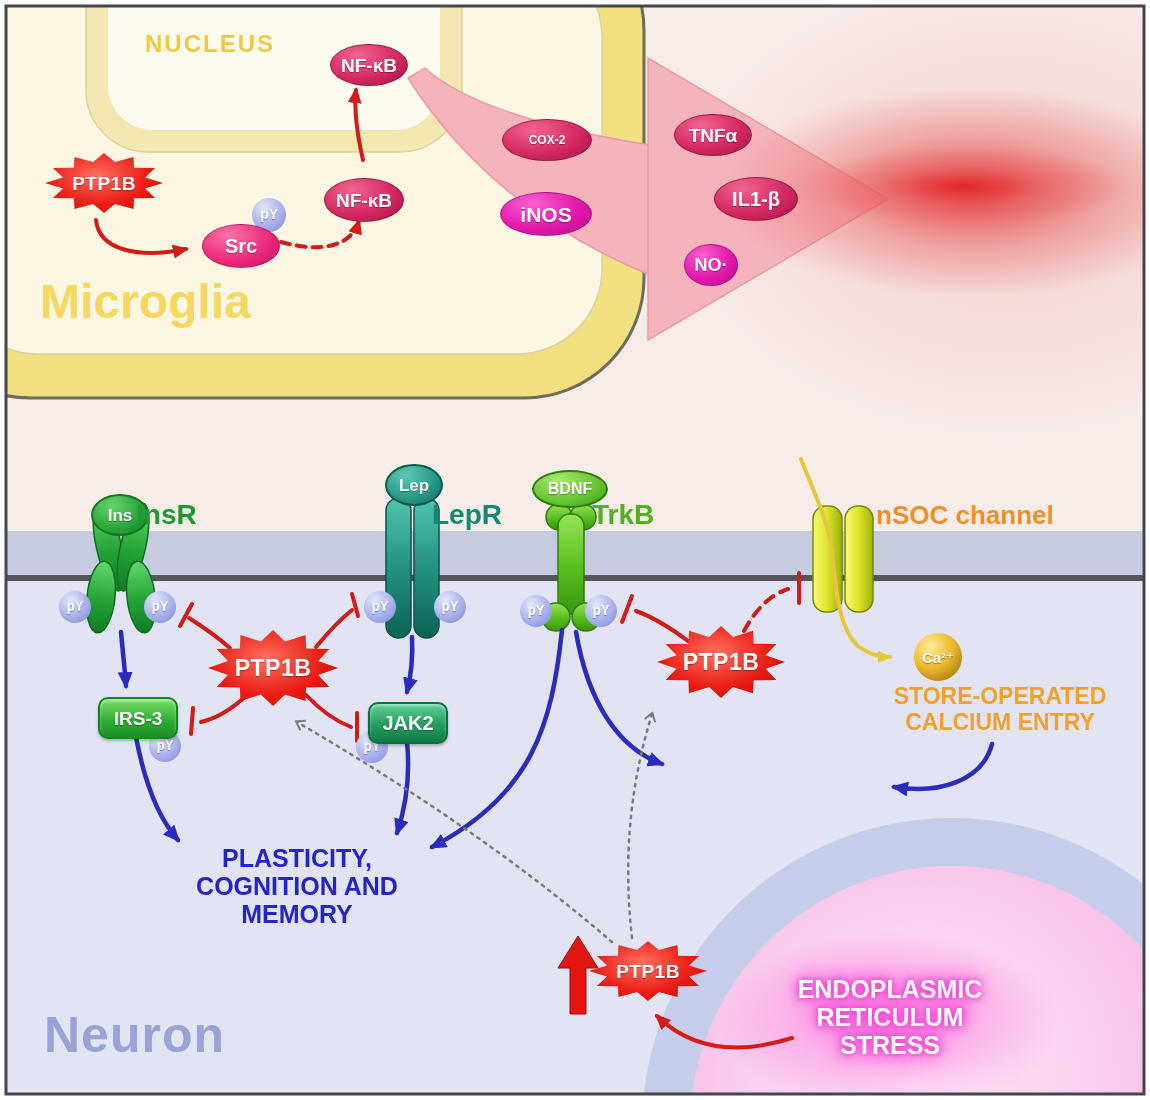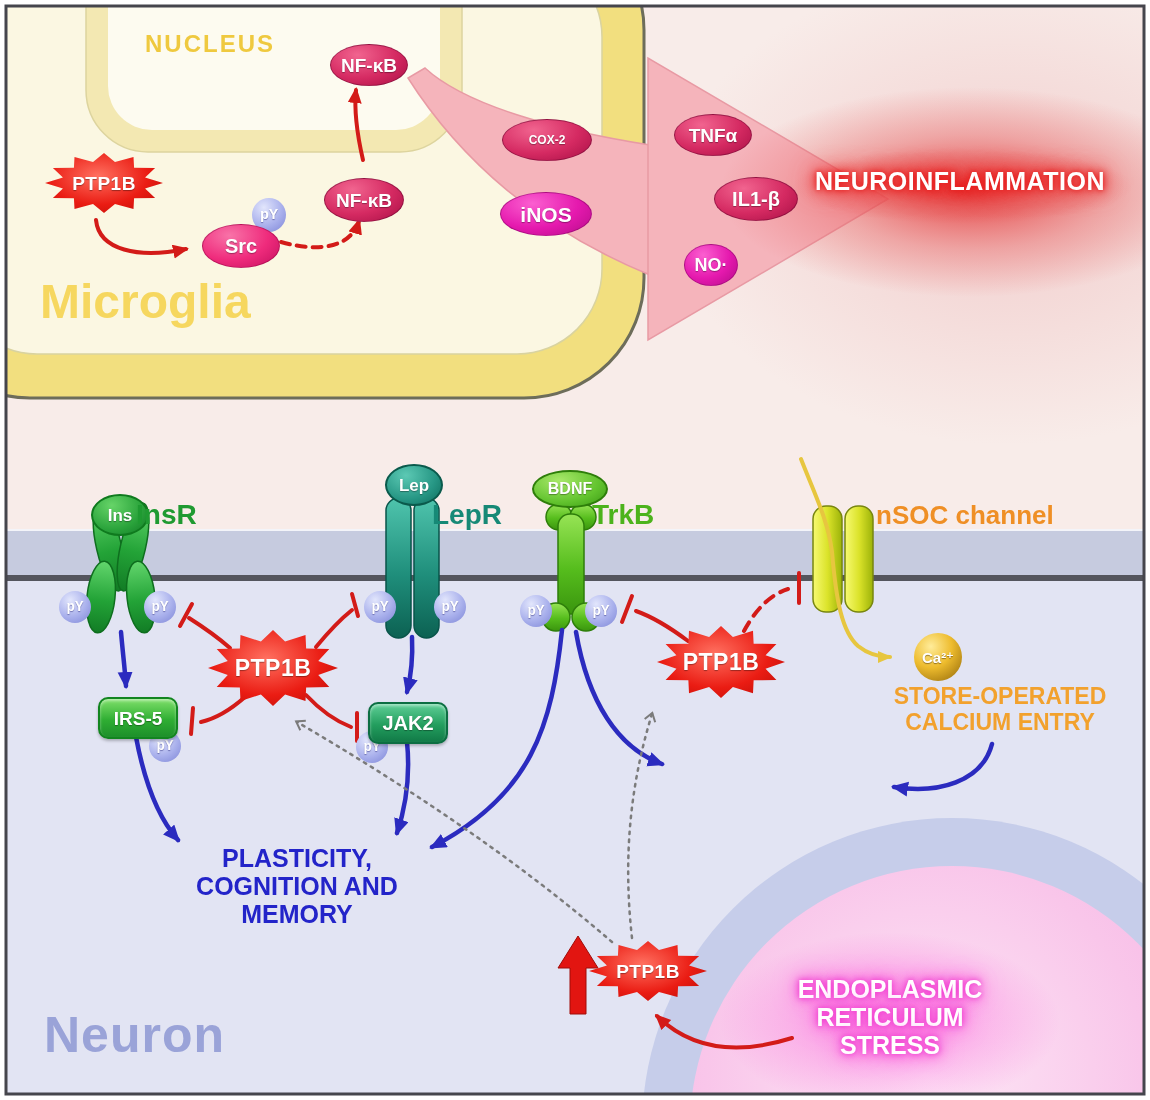--- a/index.html
+++ b/index.html
@@ -206,21 +206,20 @@
 <div class="node star" style="left:45px;top:153px;width:118px;height:60px;font-size:19px;">PTP1B</div>
 <div class="node py" style="left:252px;top:198px;width:34px;height:34px;font-size:15px;">pY</div>
 <div class="node oval pinkov" style="left:202px;top:224px;width:76px;height:42px;font-size:20px;">Src</div>
 <div class="node oval crimson" style="left:502px;top:119px;width:88px;height:40px;font-size:12px;">COX-2</div>
 <div class="node oval magenta" style="left:500px;top:192px;width:90px;height:42px;font-size:21px;">iNOS</div>
 
 <div class="node oval crimson" style="left:674px;top:114px;width:76px;height:40px;font-size:19px;">TNFα</div>
 <div class="node oval crimson" style="left:714px;top:177px;width:82px;height:42px;font-size:20px;">IL1-β</div>
 <div class="node oval magenta" style="left:684px;top:244px;width:52px;height:40px;font-size:18px;">NO·</div>
 
-<div class="lbl glow-red" style="left:790px;top:169px;width:340px;text-align:center;font-size:25px;letter-spacing:.5px;">NEUROINFLAMMATION</div>
 
 <div class="node oval greenov" style="left:91px;top:494px;width:54px;height:38px;font-size:17px;">Ins</div>
 <div class="lbl" style="left:136px;top:501px;font-size:28px;color:#1f9a31;">InsR</div>
 <div class="node oval tealov" style="left:385px;top:464px;width:54px;height:38px;font-size:17px;">Lep</div>
 <div class="lbl" style="left:432px;top:501px;font-size:28px;color:#168976;">LepR</div>
 <div class="node oval limeov" style="left:532px;top:470px;width:72px;height:34px;font-size:16px;">BDNF</div>
 <div class="lbl" style="left:592px;top:501px;font-size:28px;color:#4cb31c;">TrkB</div>
 <div class="lbl" style="left:876px;top:502px;font-size:26px;color:#ef8f25;">nSOC channel</div>
 
 <div class="node py" style="left:59px;top:591px;width:32px;height:32px;font-size:14px;">pY</div>
@@ -229,21 +228,21 @@
 <div class="node py" style="left:434px;top:591px;width:32px;height:32px;font-size:14px;">pY</div>
 <div class="node py" style="left:520px;top:595px;width:32px;height:32px;font-size:14px;">pY</div>
 <div class="node py" style="left:585px;top:595px;width:32px;height:32px;font-size:14px;">pY</div>
 <div class="node py" style="left:149px;top:730px;width:32px;height:32px;font-size:14px;">pY</div>
 <div class="node py" style="left:356px;top:731px;width:32px;height:32px;font-size:14px;">pY</div>
 
 <div class="node star" style="left:208px;top:630px;width:130px;height:76px;font-size:23px;">PTP1B</div>
 <div class="node star" style="left:657px;top:626px;width:128px;height:72px;font-size:23px;">PTP1B</div>
 <div class="node star" style="left:589px;top:941px;width:118px;height:60px;font-size:19px;">PTP1B</div>
 
-<div class="node box box-irs" style="left:98px;top:697px;width:76px;height:38px;font-size:19px;">IRS-5</div>
+<div class="node box box-irs" style="left:98px;top:697px;width:76px;height:38px;font-size:19px;">IRS-3</div>
 <div class="node box box-jak" style="left:368px;top:702px;width:76px;height:38px;font-size:20px;">JAK2</div>
 
 <div class="node ball" style="left:914px;top:633px;width:48px;height:48px;font-size:15px;">Ca²⁺</div>
 <div class="lbl preline" style="left:880px;top:684px;width:240px;font-size:23px;color:#f2a12d;">STORE-OPERATED
 CALCIUM ENTRY</div>
 
 <div class="lbl preline" style="left:172px;top:844px;width:250px;font-size:25px;color:#2324c9;">PLASTICITY,
 COGNITION AND
 MEMORY</div>
 <div class="lbl" style="left:44px;top:1010px;font-size:50px;letter-spacing:1px;color:#9aa3d8;">Neuron</div>

